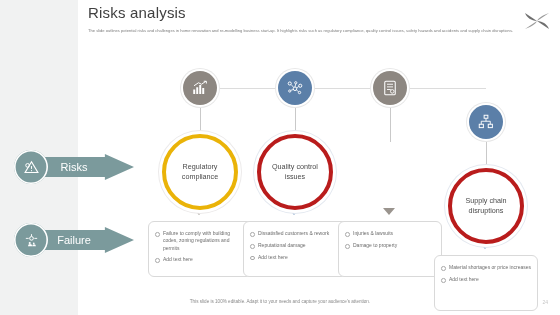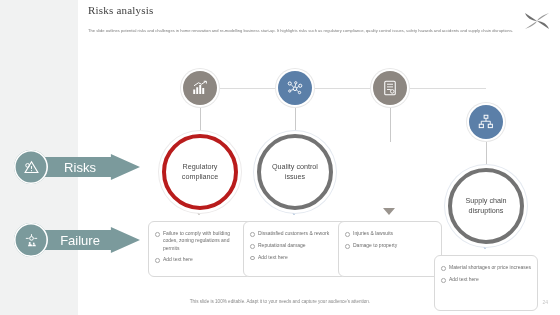--- a/index.html
+++ b/index.html
@@ -19,42 +19,41 @@
   }
 
   
   .logo{
     position:absolute;right:8px;top:6px;width:30px;height:30px;
   }
 
   
   .title{
     position:absolute;left:88px;top:4px;
-    font-size:11px;color:#404040;font-weight:400;
+    font-size:15px;color:#404040;font-weight:400;
     letter-spacing:0.2px;
-    font-family:Liberation Serif, serif;
   }
   .subtitle{
     position:absolute;left:88px;top:28px;width:428px;
     font-size:4.1px;line-height:1.65;color:#7b7b7b;
     text-align:left;
   }
 
   
   .side-row{position:absolute;height:34px;}
   .side-row.risks{left:14px;top:150px;}
   .side-row.impact{left:14px;top:223px;}
   .side-badge{
     position:absolute;left:0;top:0;width:34px;height:34px;border-radius:50%;
     background:#7b9a9c;z-index:3;display:flex;align-items:center;justify-content:center;
     box-shadow:inset 0 0 0 1.6px #ffffff;
   }
   .side-arrow{
-    position:absolute;left:22px;top:4px;height:26px;width:104px;
-    color:#ffffff;font-size:13px;display:flex;align-items:center;
+    position:absolute;left:16px;top:4px;height:26px;width:104px;
+    color:#ffffff;font-size:11px;display:flex;align-items:center;
     justify-content:center;padding-right:16px;box-sizing:border-box;
     background:#7b9a9c;
     clip-path:polygon(0 12%, 72% 12%, 72% 0, 100% 50%, 72% 100%, 72% 88%, 0 88%);
   }
 
   
   .col{position:absolute;top:0;width:104px;height:315px;}
   .col.c0{left:148px;}
   .col.c1{left:243px;}
   .col.c2{left:338px;}
@@ -75,22 +74,22 @@
   .vline{
     position:absolute;left:51.5px;top:104px;width:1px;height:38px;background:#c9c9c9;z-index:1;
   }
 
   .ring{
     position:absolute;left:14px;top:134px;width:76px;height:76px;border-radius:50%;
     background:#ffffff;
     display:flex;align-items:center;justify-content:center;
     box-sizing:border-box;z-index:3;
   }
-  .ring.gray{border:4px solid #b91c1c;box-shadow:0 0 0 3px #ffffff, 0 0 0 4px #eceaea;}
-  .ring.blue{border:4px solid #737373;box-shadow:0 0 0 3px #ffffff, 0 0 0 4px #e4e9f0;justify-content:center;}
+  .ring.gray{border:4px solid #eab308;box-shadow:0 0 0 3px #ffffff, 0 0 0 4px #eceaea;}
+  .ring.blue{border:4px solid #b91c1c;box-shadow:0 0 0 3px #ffffff, 0 0 0 4px #e4e9f0;justify-content:center;}
   .ring-label{
     font-size:7.2px;line-height:1.35;color:#4a4a4a;text-align:center;
     padding:0 6px;font-weight:400;
   }
 
   .down-arrow{
     position:absolute;left:45px;top:208px;width:0;height:0;
     border-left:6.5px solid transparent;border-right:6.5px solid transparent;
     z-index:2;
   }

